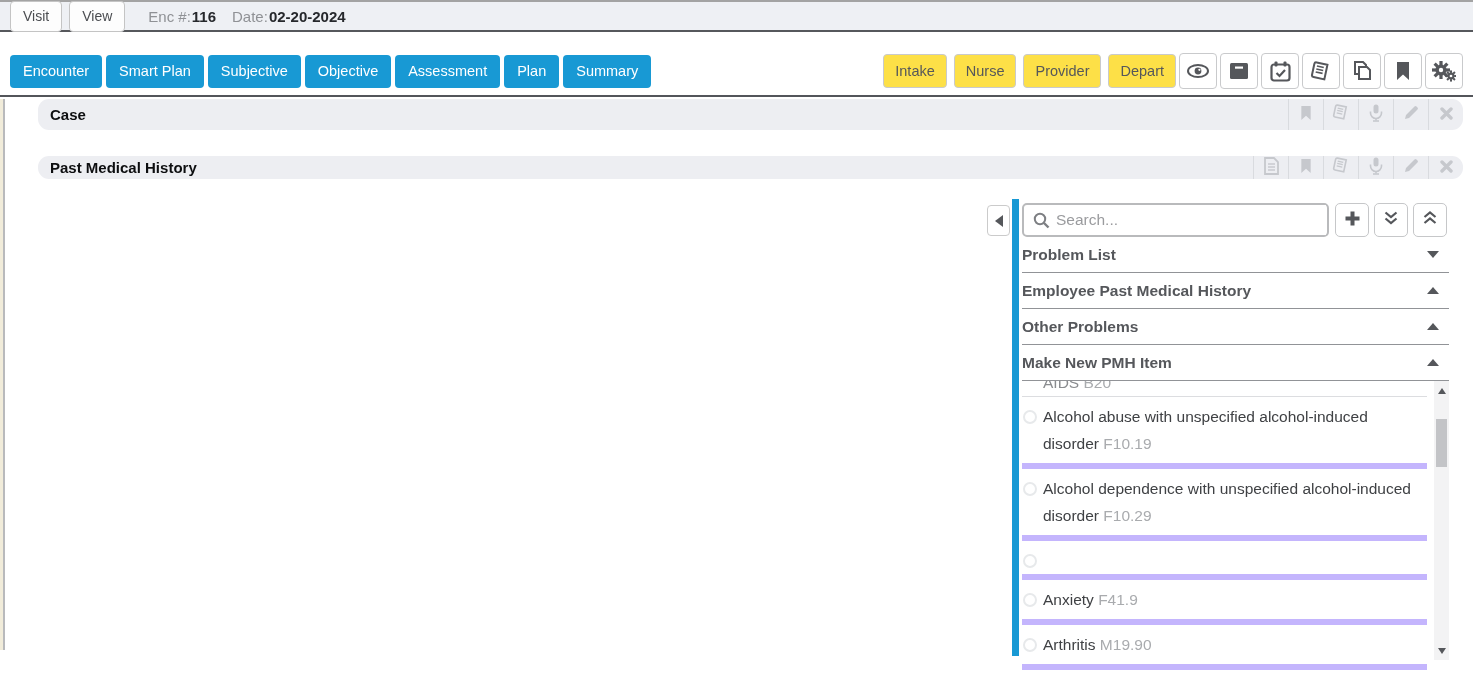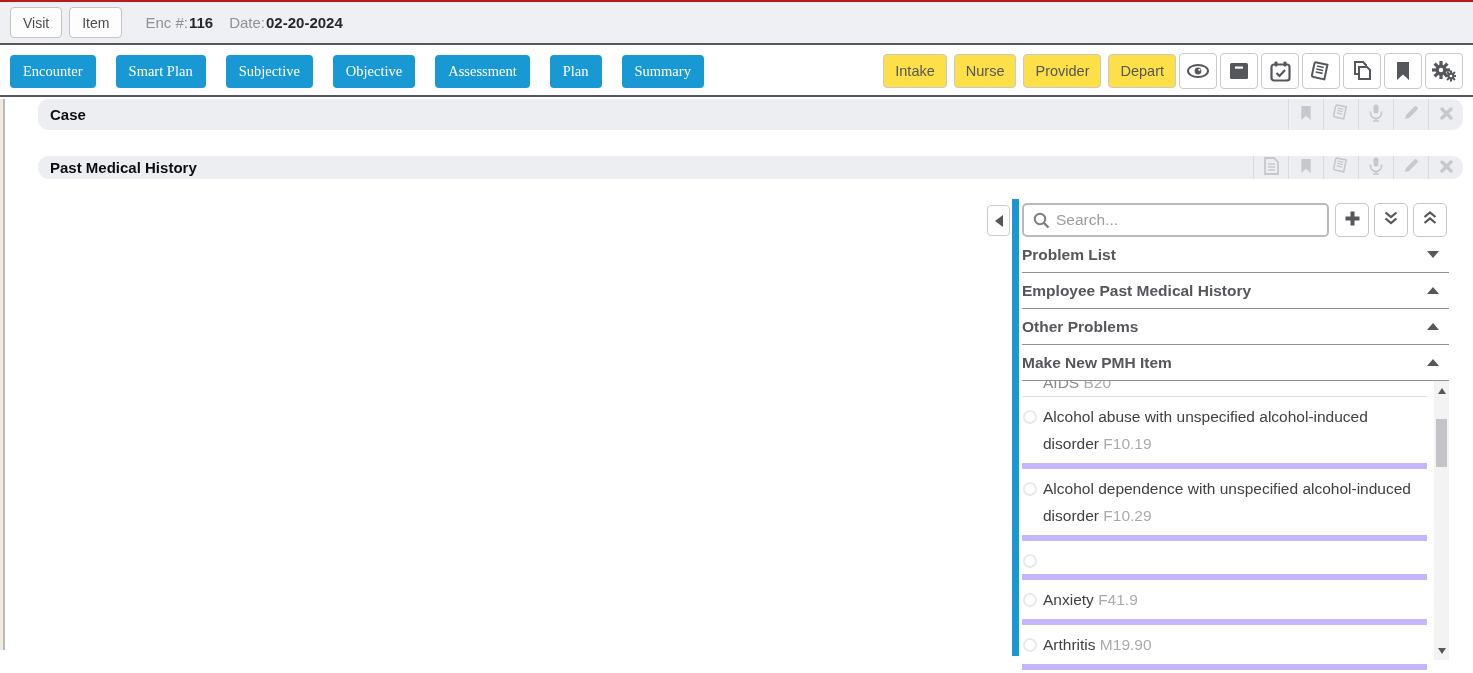--- a/index.html
+++ b/index.html
@@ -1,33 +1,33 @@
 <!DOCTYPE html>
 <html><head>
 <meta charset="utf-8">
 <style>
   * { margin:0; padding:0; box-sizing:border-box; }
   body { font-family:"Liberation Sans", sans-serif; background:#ffffff; }
   #screen { position:relative; width:1473px; height:673px; background:#ffffff; overflow:hidden; }
 
   
-  .topbar { position:absolute; left:0; top:0; width:1473px; height:45px;
-    background:#eef0f4; border-top:2px solid #b91c1c; border-bottom:2px solid #56585c;
+  .topbar { position:absolute; left:0; top:0; width:1473px; height:32px;
+    background:#eef0f4; border-top:2px solid #a3a3a3; border-bottom:2px solid #56585c;
     display:flex; align-items:center; padding-left:10px; }
   .tb-btn { height:31px; padding:0 12px; background:#fdfdfd; border:1px solid #c4c4c4;
     border-radius:4px; color:#4b4d51; font-size:14px; margin-right:7px; cursor:pointer; }
   .kv { font-size:15px; margin-left:16px; color:#8f9195; }
   .kv b { color:#26282c; font-weight:700; margin-left:1px; }
 
   
   .navbar { position:absolute; left:0; top:47px; width:1473px; height:50px;
     background:#ffffff; border-bottom:2px solid #53555a;
     display:flex; align-items:center; padding:0 10px; }
   .blue-btn { height:33px; padding:0 13px; background:#1899d4; border:none; border-radius:4px;
-    color:#ffffff; font-size:14.5px; margin-right:20px; cursor:pointer;font-family:Liberation Serif, serif; }
+    color:#ffffff; font-size:14.5px; margin-right:4px; cursor:pointer; }
   .nav-spacer { flex:1; }
   .stage-btn { height:34px; padding:0 11px; background:#fde047; border:1px solid #c9cacc;
     border-radius:4px; color:#55575b; font-size:14.5px; margin-left:7px; cursor:pointer; }
   .icon-btn { width:38px; height:36px; background:#ffffff; border:1px solid #c9cacc;
     border-radius:4px; margin-left:3px; display:flex; align-items:center; justify-content:center; cursor:pointer; }
   .icon-btn svg { display:block; }
 
   
   .edge-strip { position:absolute; left:0; top:99px; width:5px; height:551px;
     background:#f1ecda; border-right:2px solid #b9babc; }
@@ -91,21 +91,21 @@
   .sb-tri-down { width:0; height:0; border-left:4px solid transparent; border-right:4px solid transparent; border-top:6px solid #55575b; }
   .sb-thumb { position:absolute; left:2px; top:38px; width:11px; height:48px; background:#c3c4c7; cursor:pointer; }
 </style>
 </head>
 <body>
 
 <div id="screen">
 
   <div class="topbar">
     <button class="tb-btn">Visit</button>
-    <button class="tb-btn">Item</button>
+    <button class="tb-btn">View</button>
     <span class="kv"><span>Enc #:</span><b>116</b></span>
     <span class="kv"><span>Date:</span><b>02-20-2024</b></span>
   </div>
 
   <div class="navbar">
     <button class="blue-btn">Encounter</button>
     <button class="blue-btn">Smart Plan</button>
     <button class="blue-btn">Subjective</button>
     <button class="blue-btn">Objective</button>
     <button class="blue-btn">Assessment</button>

